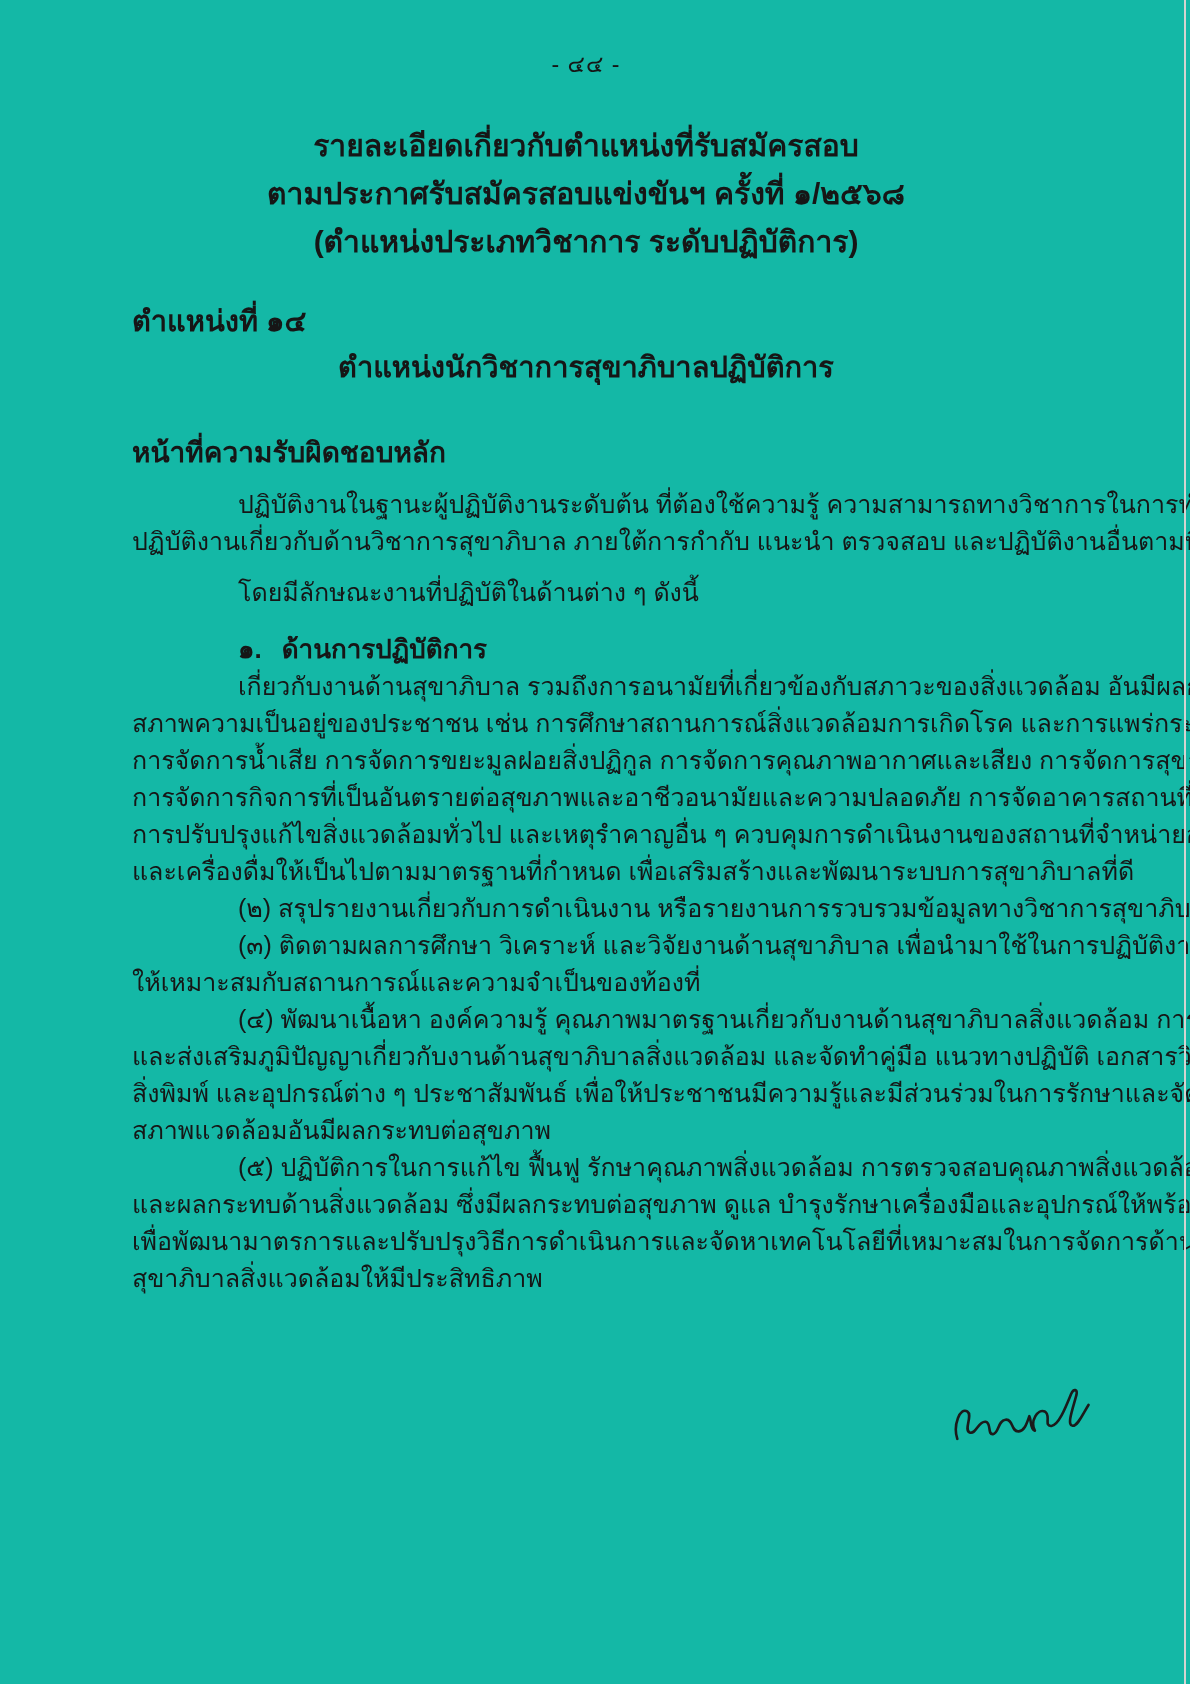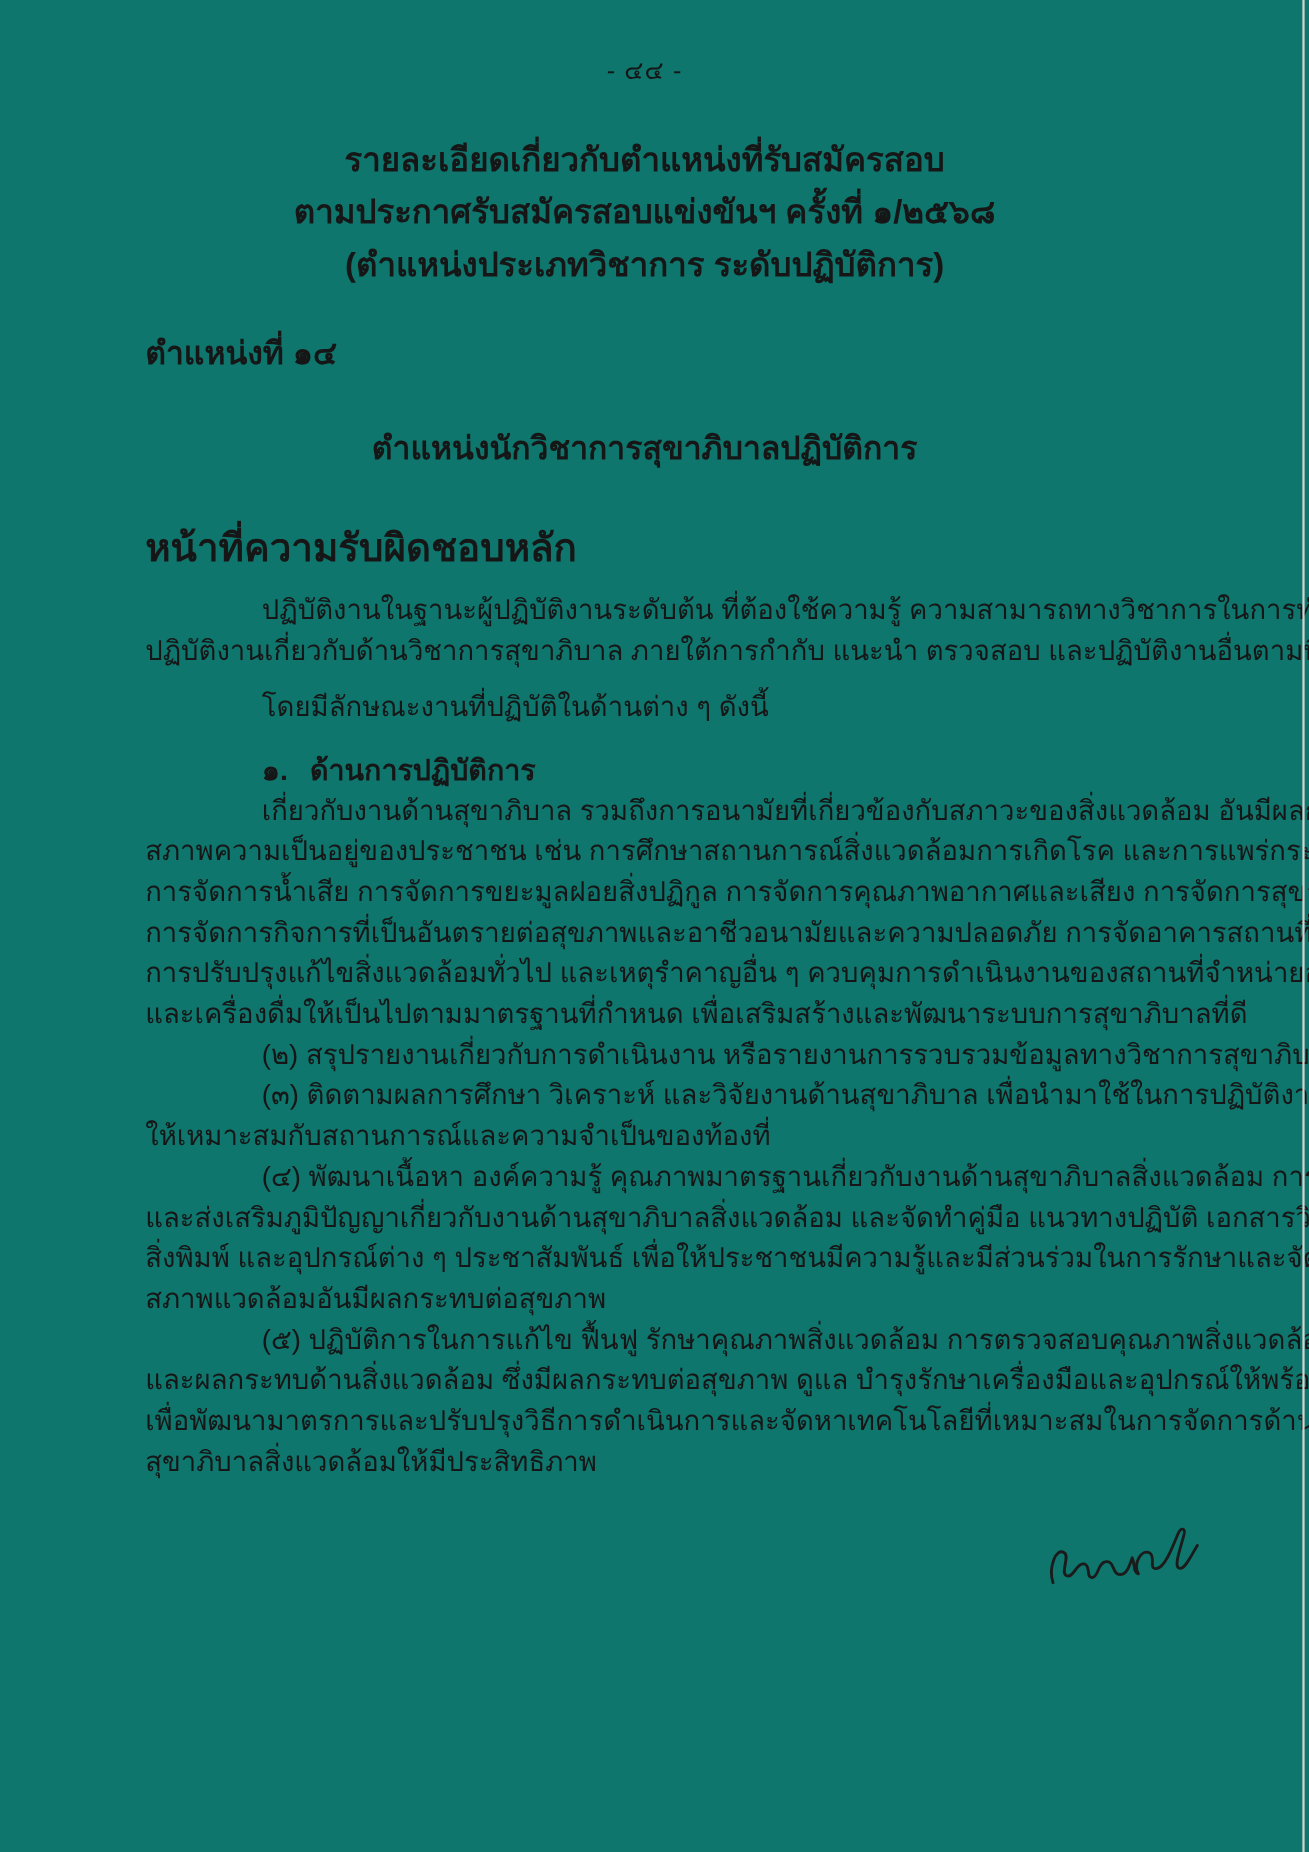--- a/index.html
+++ b/index.html
@@ -1,27 +1,27 @@
 <!DOCTYPE html>
 <html lang="th"><head>
 <meta charset="utf-8">
 <style>
   html,body{margin:0;padding:0;background:#e9e9e7;}
   .page{
     width:1190px;height:1684px;margin:0 auto;position:relative;overflow:hidden;
-    background:#0f766e;color:#161616;
+    background:#14b8a6;color:#161616;
     font-family:"Liberation Sans","DejaVu Sans",sans-serif;
   }
   .content{padding:0 150px 0 132px;}
   .page-number{margin-top:46px;text-align:center;font-size:23px;letter-spacing:1px;}
   .title-block{margin-top:40px;text-align:center;font-weight:700;font-size:30px;line-height:48px;}
   .u{text-underline-offset:7px;text-decoration-thickness:2px;}
   .pos-ref{margin-top:32px;text-align:left;margin-right:-50px;font-size:29px;font-weight:700;}
-  .pos-title{margin-top:40px;text-align:center;font-size:29px;font-weight:700;}
-  .section-heading{margin-top:40px;font-size:35px;font-weight:700;display:inline-block;}
+  .pos-title{text-align:center;font-size:29px;font-weight:700;}
+  .section-heading{margin-top:40px;font-size:28px;font-weight:700;display:inline-block;}
   .para{font-size:25px;line-height:37px;}
   .para .line{white-space:nowrap;}
   .intro{margin-top:12px;}
   .indent-first > .line:first-child{padding-left:106px;}
   .lead-line{margin-top:14px;padding-left:106px;font-size:25px;line-height:37px;}
   .duty-group{margin-top:20px;padding-left:106px;font-size:26px;font-weight:700;line-height:37px;}
   .duty-group .num{margin-right:20px;}
   .signature-wrap{position:absolute;left:942px;top:1384px;width:160px;height:78px;transform:rotate(-6deg);}
   .edge-shadow{position:absolute;top:0;bottom:0;right:4px;width:2px;}
   .block{display:block;}

